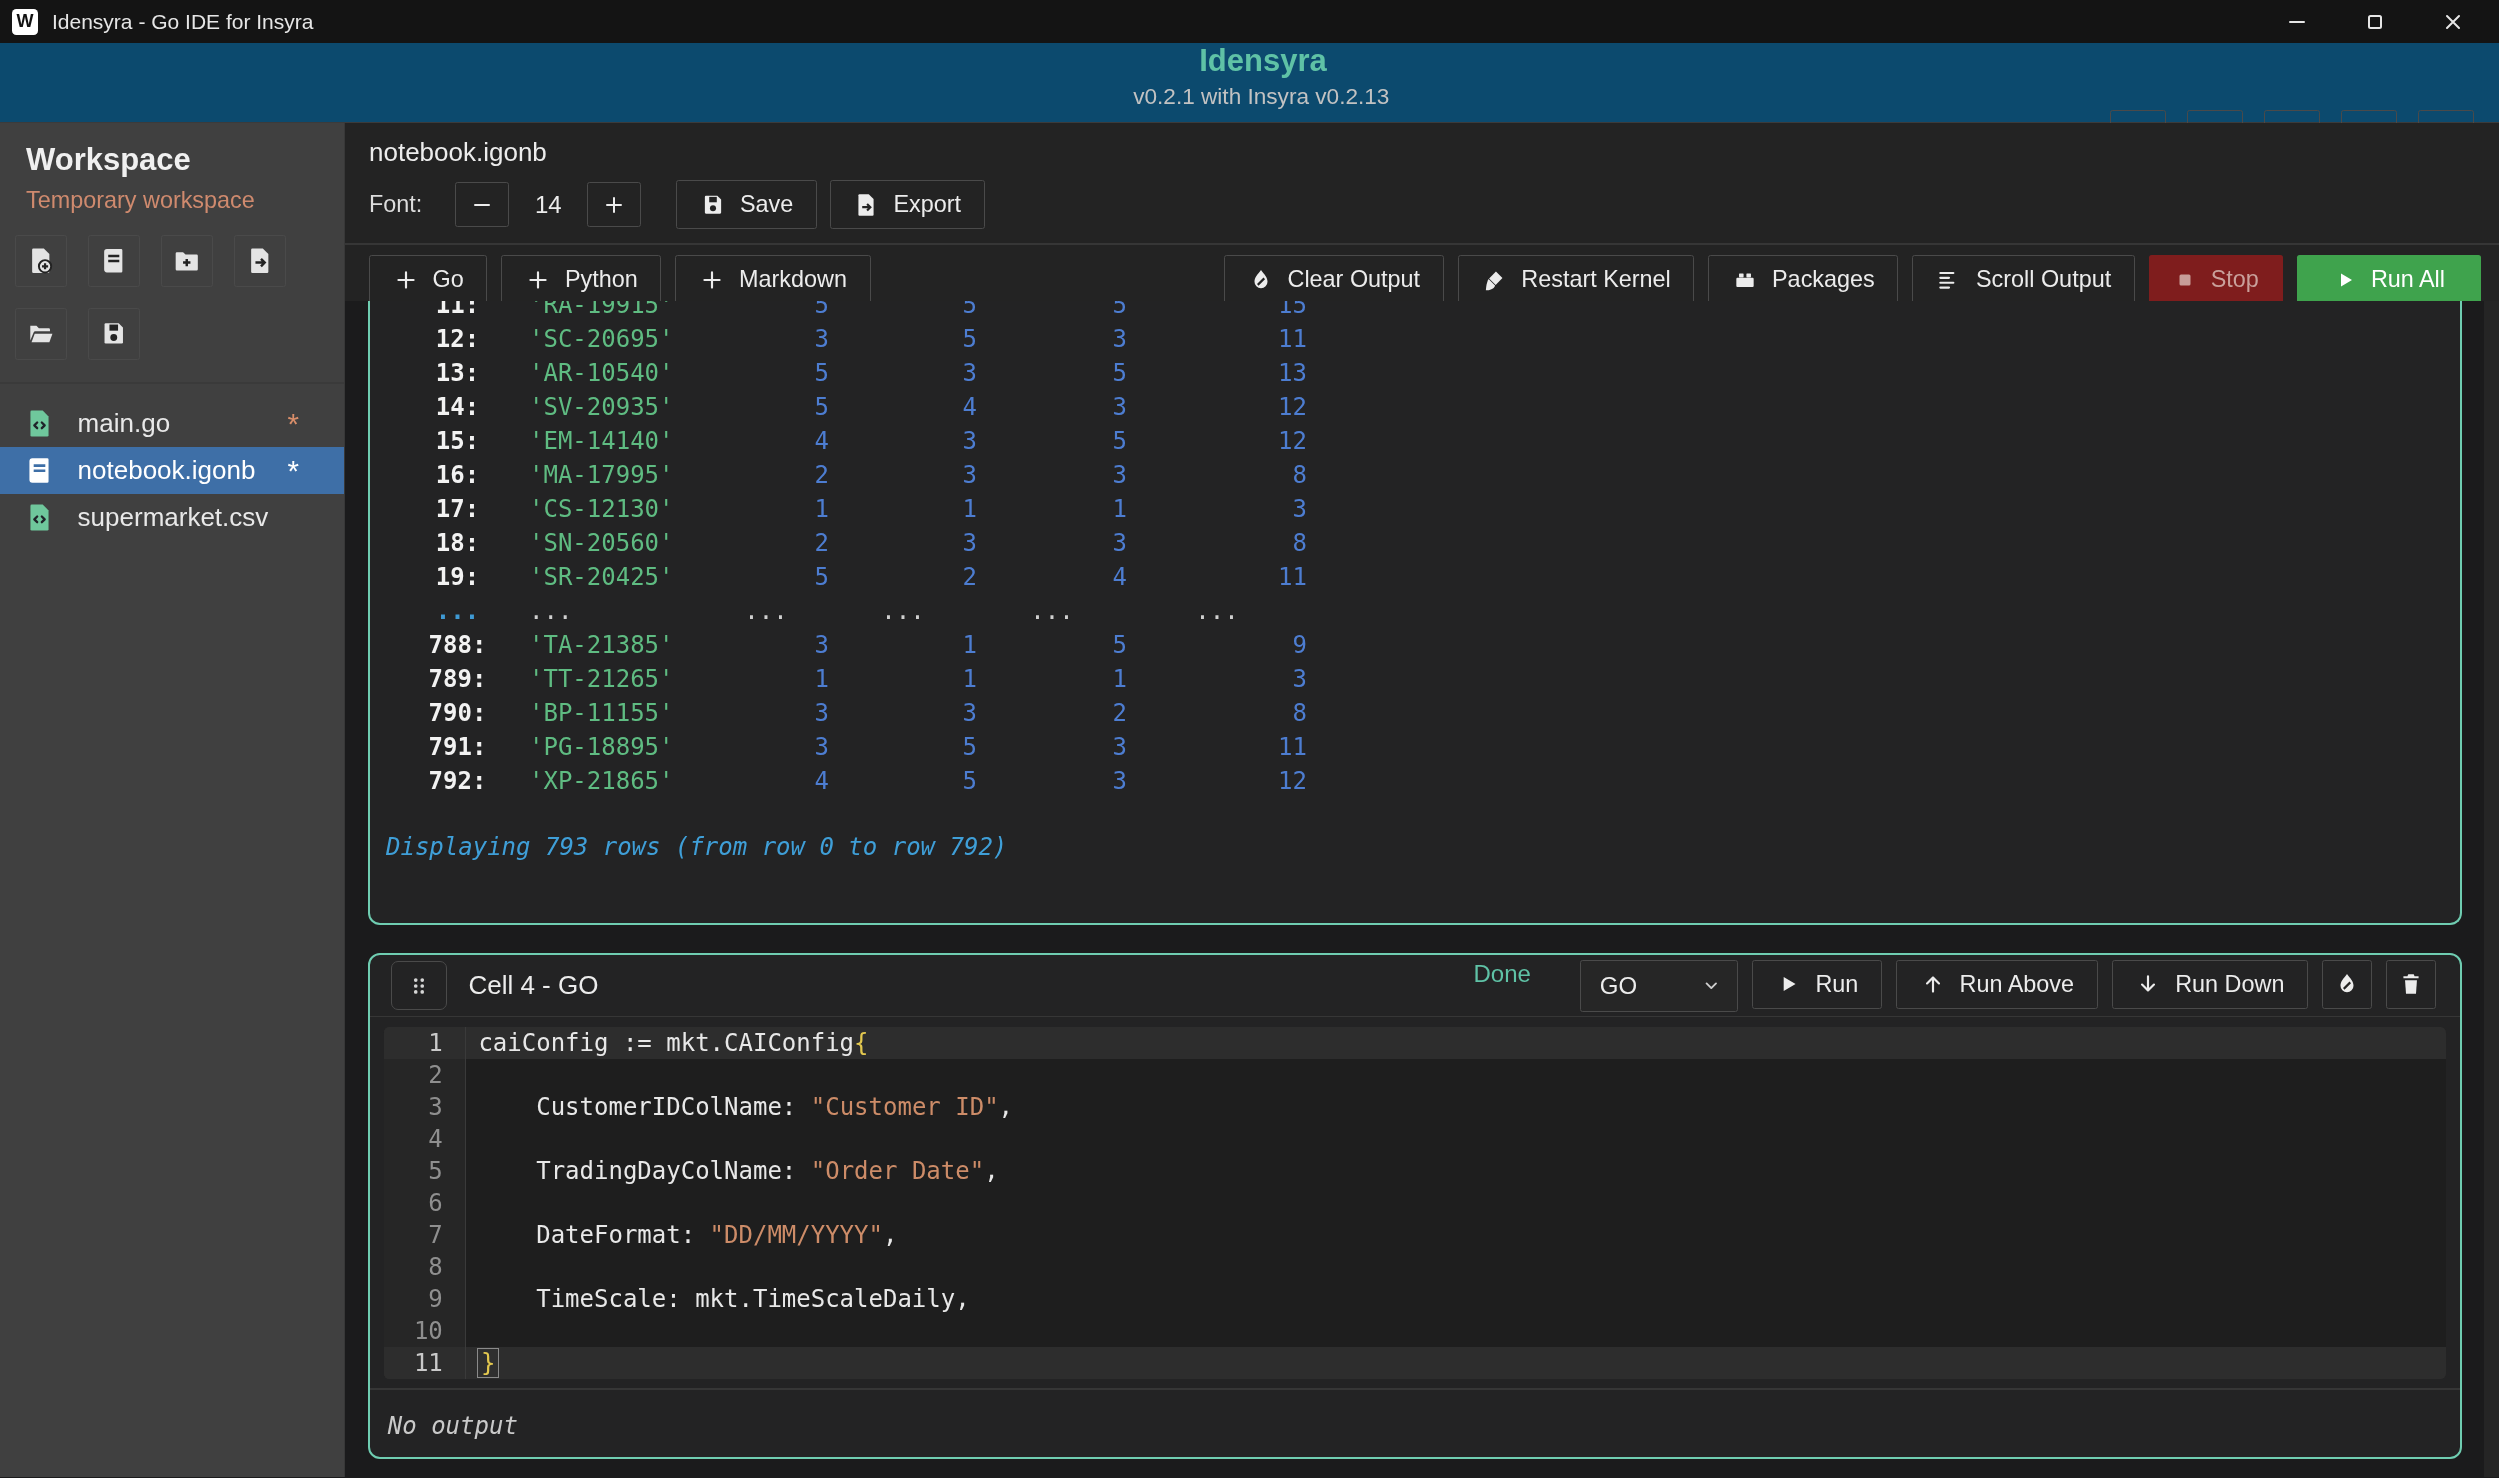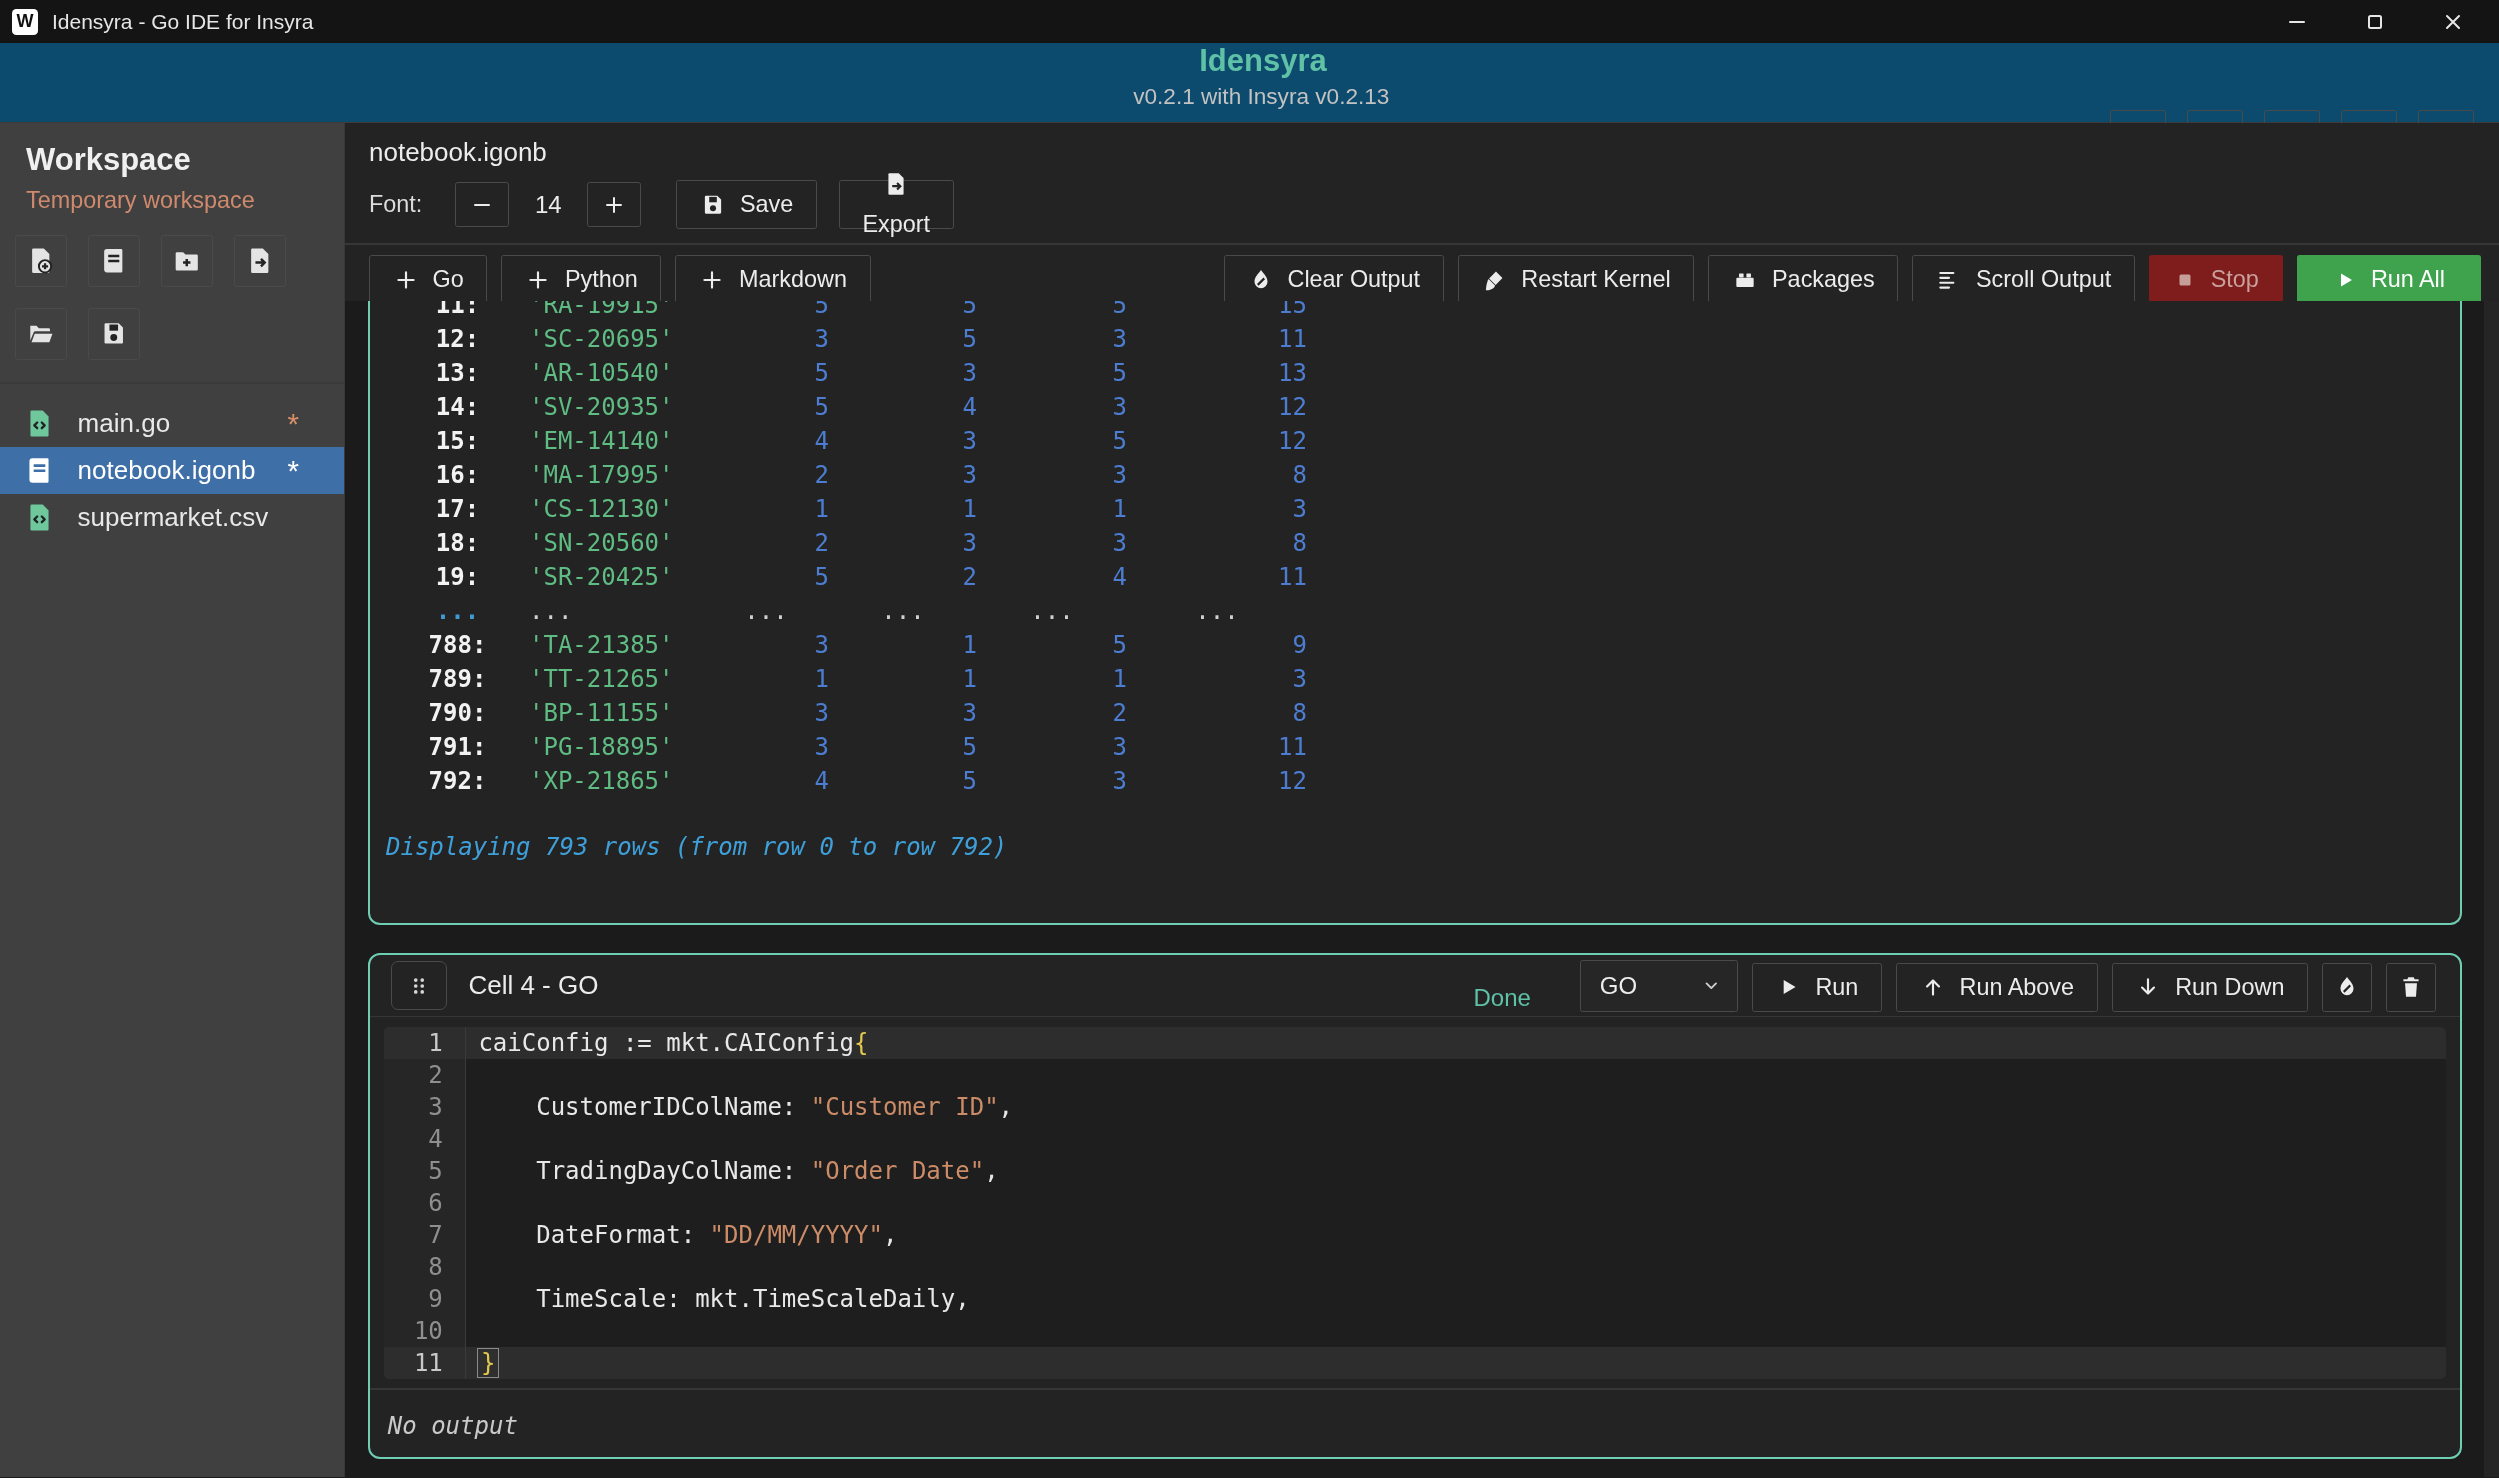--- a/index.html
+++ b/index.html
@@ -98,21 +98,21 @@
   .t-row.ellipsis .t-num{color:#d0d0d0;text-align:center;}
   .table-footer{margin:35px 0 0 15.6px;font-size:24px;font-style:italic;color:#3f9fd8;}
 
   
   .cell-card{margin:28px 38px 0 23.4px;background:#232324;border:2.6px solid #6fcdb1;border-radius:12px;height:506px;overflow:hidden;}
   .cell-header{height:62px;display:flex;align-items:center;padding:0 24px 0 21px;border-bottom:1.7px solid #363636;}
   .drag-btn{width:56px;height:49px;background:transparent;border:1.7px solid #4a4a4a;border-radius:7px;
             color:#d6d6d6;display:flex;align-items:center;justify-content:center;cursor:pointer;padding:0;}
   .drag-btn .svg-icon{width:26px;height:26px;}
   .cell-title{font-size:26px;color:#ececec;margin-left:21px;}
-  .cell-right{margin-left:auto;display:flex;align-items:flex-end;}
+  .cell-right{margin-left:auto;display:flex;align-items:flex-start;}
   .cell-status{font-size:24px;color:#5fc2a6;margin-right:49px;}
   .lang-select{width:158px;height:52px;background:#262626;border:1.7px solid #4a4a4a;border-radius:2.6px;
                display:flex;align-items:center;font-size:24px;color:#ececec;padding:0 14px 0 19px;cursor:pointer;}
   .lang-select .svg-icon{width:22.6px;height:22.6px;margin-left:auto;color:#cfcfcf;}
   .cell-right .tb-btn{margin-left:14px;}
   .sq-btn{width:50px;height:49px;background:transparent;border:1.7px solid #4a4a4a;border-radius:2.6px;
           color:#ececec;display:flex;align-items:center;justify-content:center;margin-left:14px;cursor:pointer;padding:0;}
   .sq-btn .svg-icon{width:26px;height:26px;}
 
   .editor{margin:10.4px 14px 0 14px;background:#1e1e1e;border-radius:5.2px;overflow:hidden;font-size:24px;}
@@ -324,21 +324,21 @@
           <button class="tb-btn">
             <span class="svg-icon">
                 <svg viewBox="0 0 24 24" fill="currentColor" stroke="none">
                   <path d="M4.5 4.5a1 1 0 011-1H16l3.5 3.5V19a1 1 0 01-1 1h-13a1 1 0 01-1-1V4.5z"></path>
                   <rect x="8.5" y="4.5" width="7" height="5" fill="#232323"></rect>
                   <circle cx="12" cy="15" r="2.8" fill="#232323"></circle>
                 </svg>
               </span>
             <span>Save</span>
           </button>
-          <button class="tb-btn" style="margin-left:22px;flex-direction:column;">
+          <button class="tb-btn" style="margin-left:13px;">
             <span class="svg-icon">
                 <svg viewBox="0 0 24 24" fill="currentColor" stroke="none">
                   <path d="M6 2h8.5L19 6.5V21a1 1 0 01-1 1H6a1 1 0 01-1-1V3a1 1 0 011-1z"></path>
                   <path d="M8.5 14h7M13 11l3 3-3 3" stroke="#232323" stroke-width="2" fill="none"></path>
                 </svg>
               </span>
             <span>Export</span>
           </button>
         </div>
         <div class="hsep"></div>

